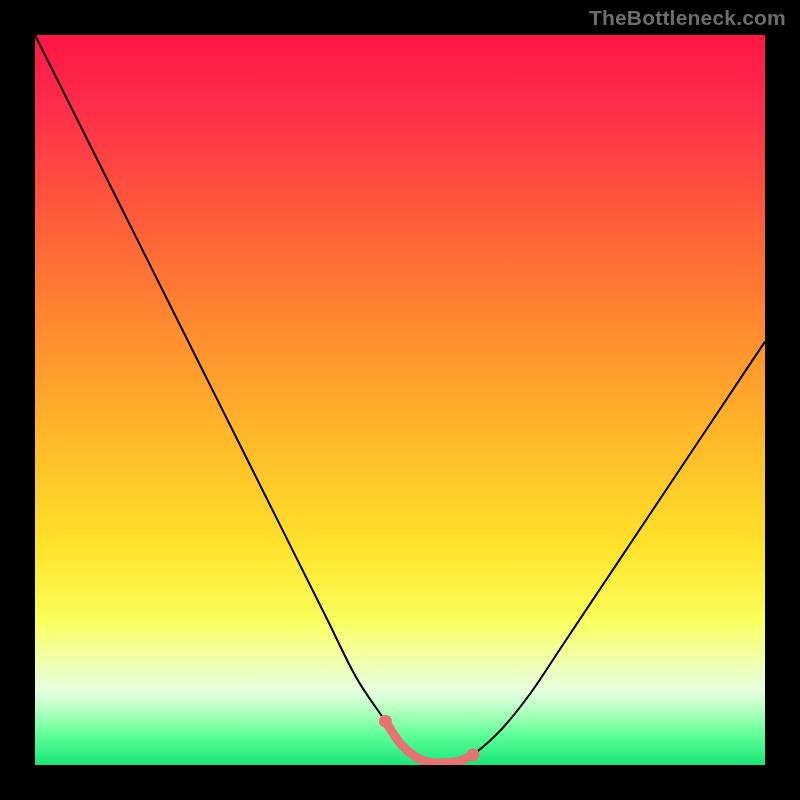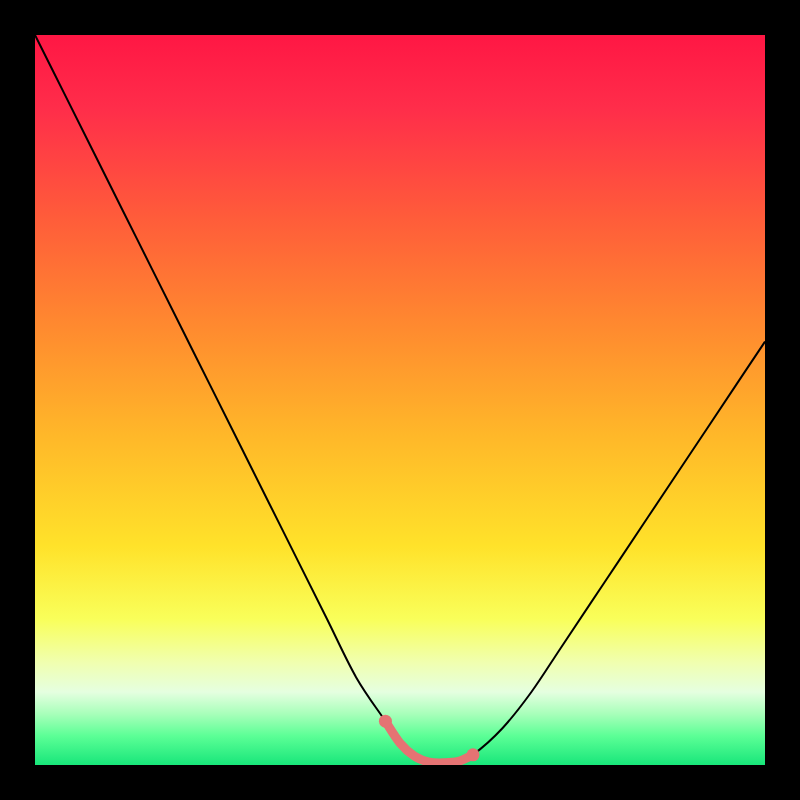--- a/index.html
+++ b/index.html
@@ -39,20 +39,21 @@
     width: 730px;
     height: 730px;
     display: block;
   }
 </style>
 </head>
 <body>
 
 <div class="stage">
 
+  <div class="watermark">TheBottleneck.com</div>
 
   <div class="plot-frame">
     <svg class="plot-svg" viewBox="0 0 730 730" preserveAspectRatio="none">
       <defs>
         <linearGradient id="bgGrad" x1="0" y1="0" x2="0" y2="1">
         <stop offset="0%" stop-color="#ff1744"></stop>
             <stop offset="10%" stop-color="#ff2d4a"></stop>
             <stop offset="25%" stop-color="#ff5c3a"></stop>
             <stop offset="40%" stop-color="#ff8a2f"></stop>
             <stop offset="55.00000000000001%" stop-color="#ffb829"></stop>

